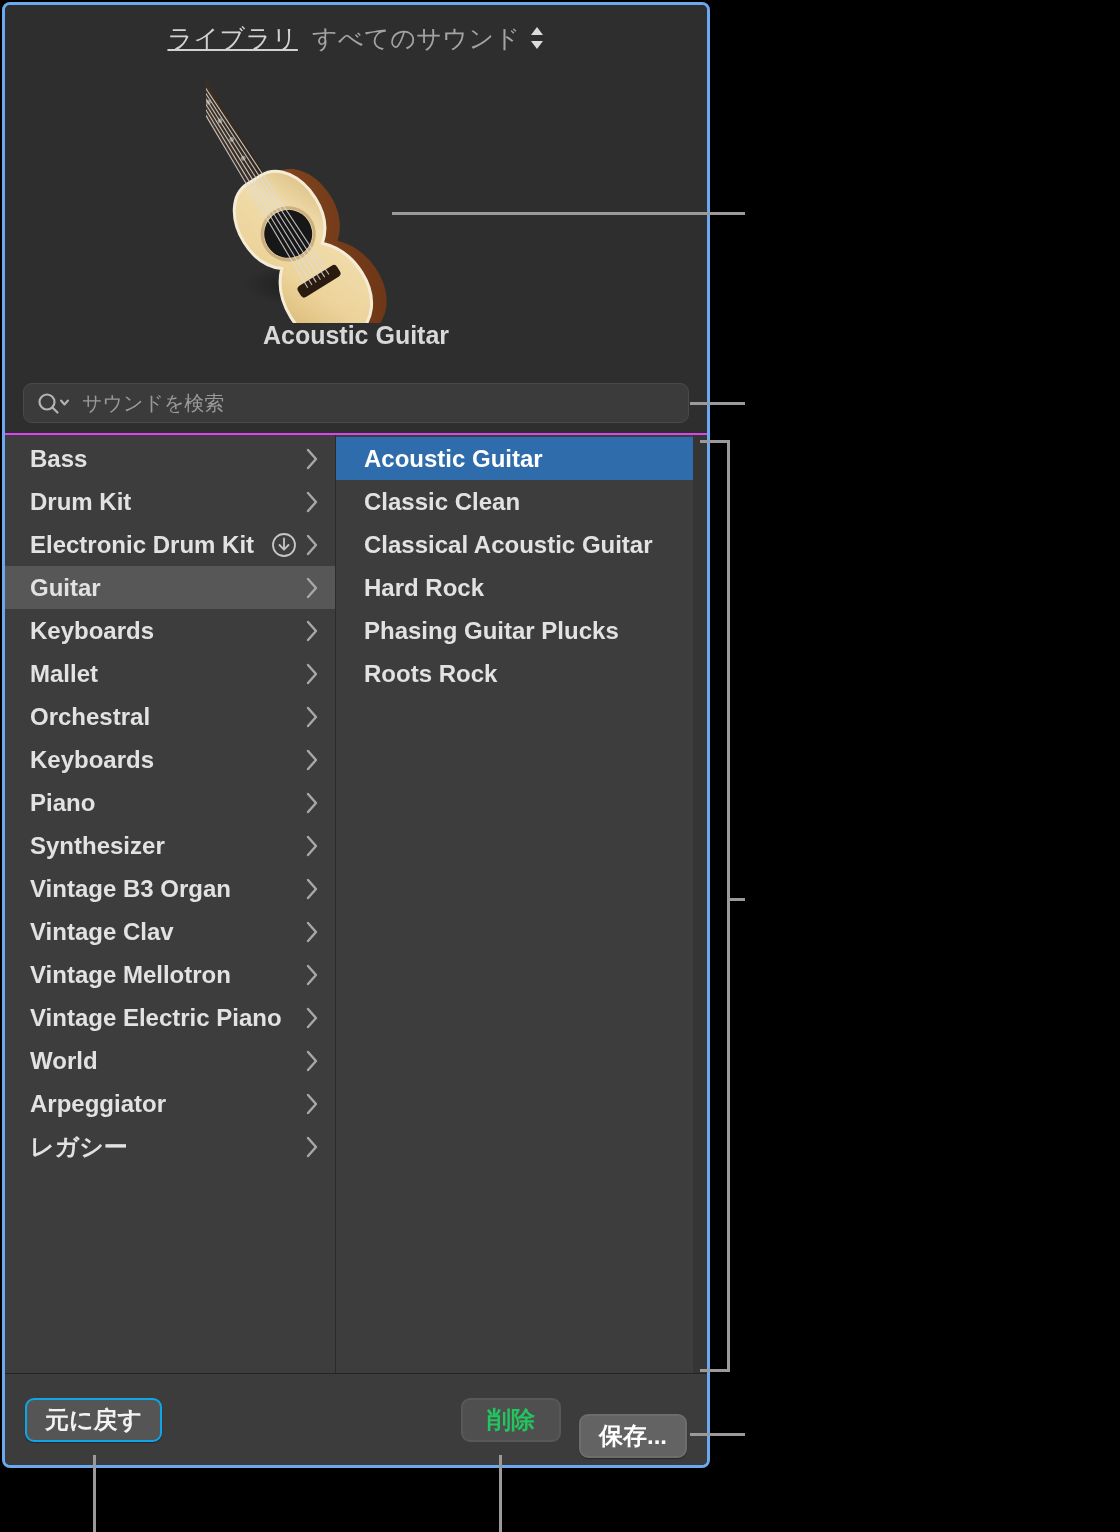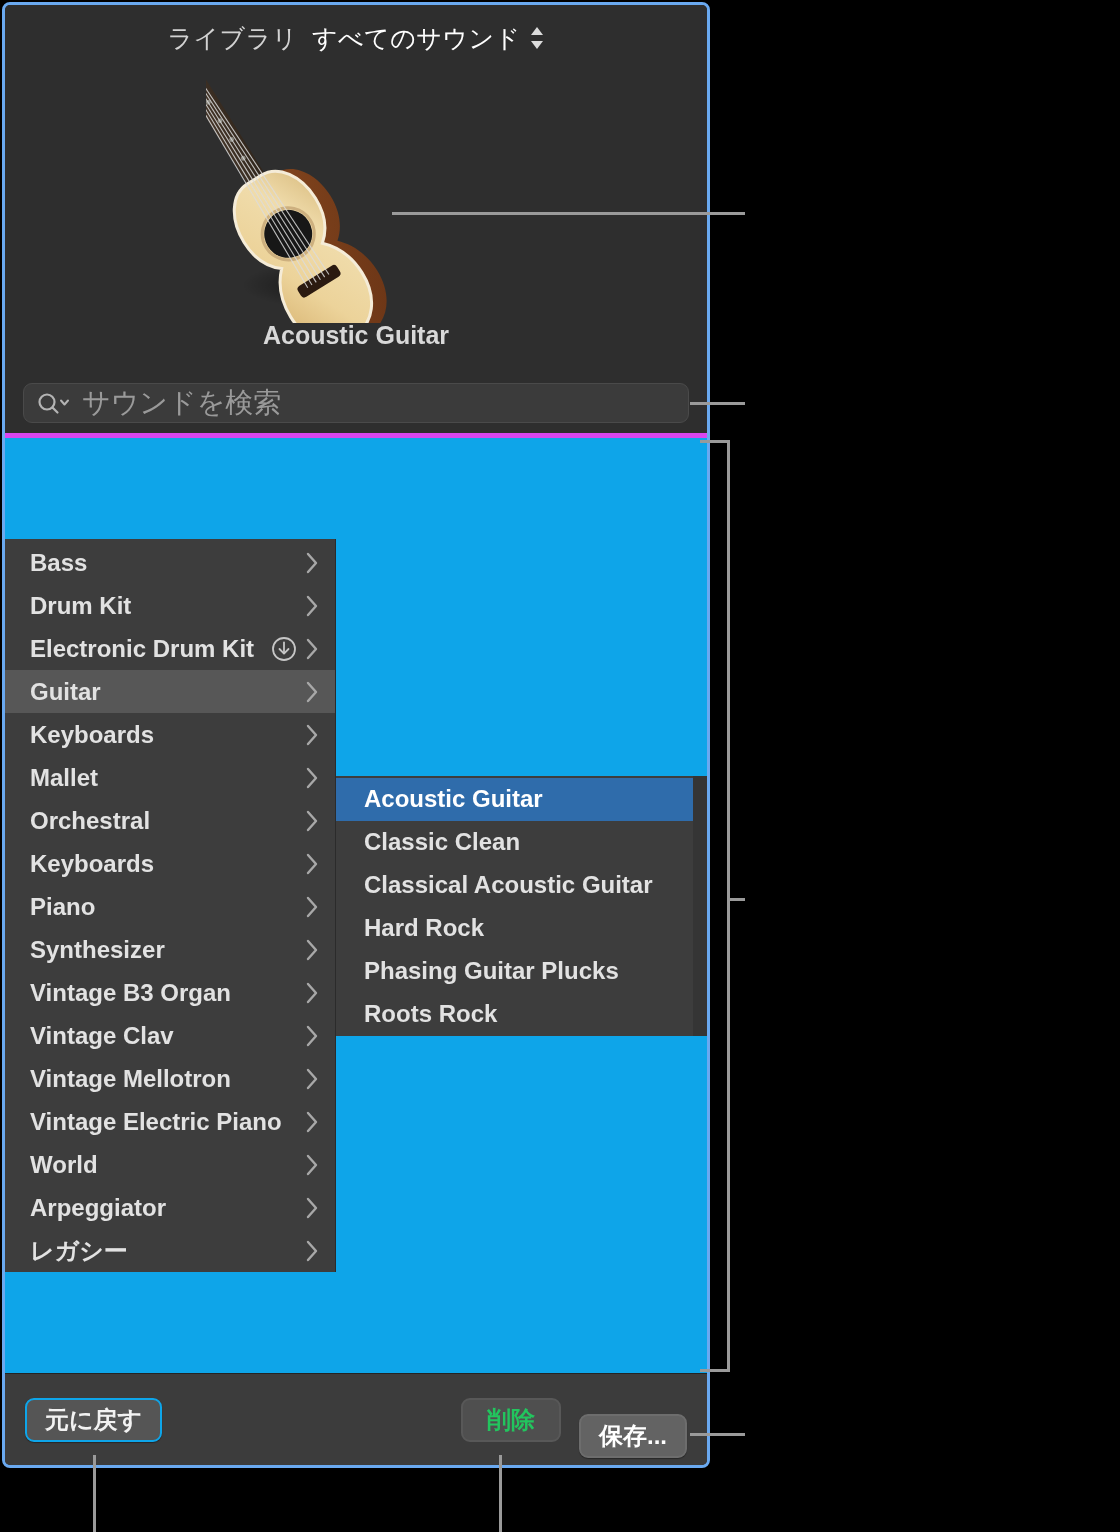--- a/index.html
+++ b/index.html
@@ -38,22 +38,22 @@
     flex: 0 0 66px;
     background: #2e2e2e;
     display: flex;
     align-items: center;
     justify-content: center;
     gap: 14px;
     color: #d6d6d6;
     font-size: 25px;
     letter-spacing: 0.5px;
   }
-  .lib-header .hdr-label { color: #d2d2d2; }
-  .lib-header .hdr-value { color: #ffffff; text-align: center; }
+  .lib-header .hdr-label { color: #d2d2d2; text-decoration: underline; }
+  .lib-header .hdr-value { color: #a3a3a3; text-align: center; }
   .updown-chevron {
     display: inline-block;
     width: 16px;
     height: 28px;
     position: relative;
     margin-left: -6px;
   }
   .updown-chevron svg { display: block; }
 
   
@@ -97,31 +97,30 @@
     display: flex;
     align-items: center;
     padding: 0 12px;
     box-sizing: border-box;
   }
   .search-icon { flex: 0 0 auto; display: flex; align-items: center; }
   .search-icon svg { display: block; }
   .search-placeholder {
     margin-left: 12px;
     color: #9a9a9a;
-    font-size: 28px;
+    font-size: 20px;
   }
 
   
   .lists-row {
     flex: 1 1 auto;
     display: flex;
-    background: #0ea5e9;
-    border-top: 5px solid #d946ef;
+    background: #14532d;
+    border-top: 2px solid #d946ef;
     min-height: 0;
-    align-items: center;
   }
   .category-col {
     width: 330px;
     flex: 0 0 330px;
     background: #3d3d3d;
     border-right: 1px solid #2b2b2b;
     overflow: hidden;
     padding-top: 2px;
   }
   .patch-col {

